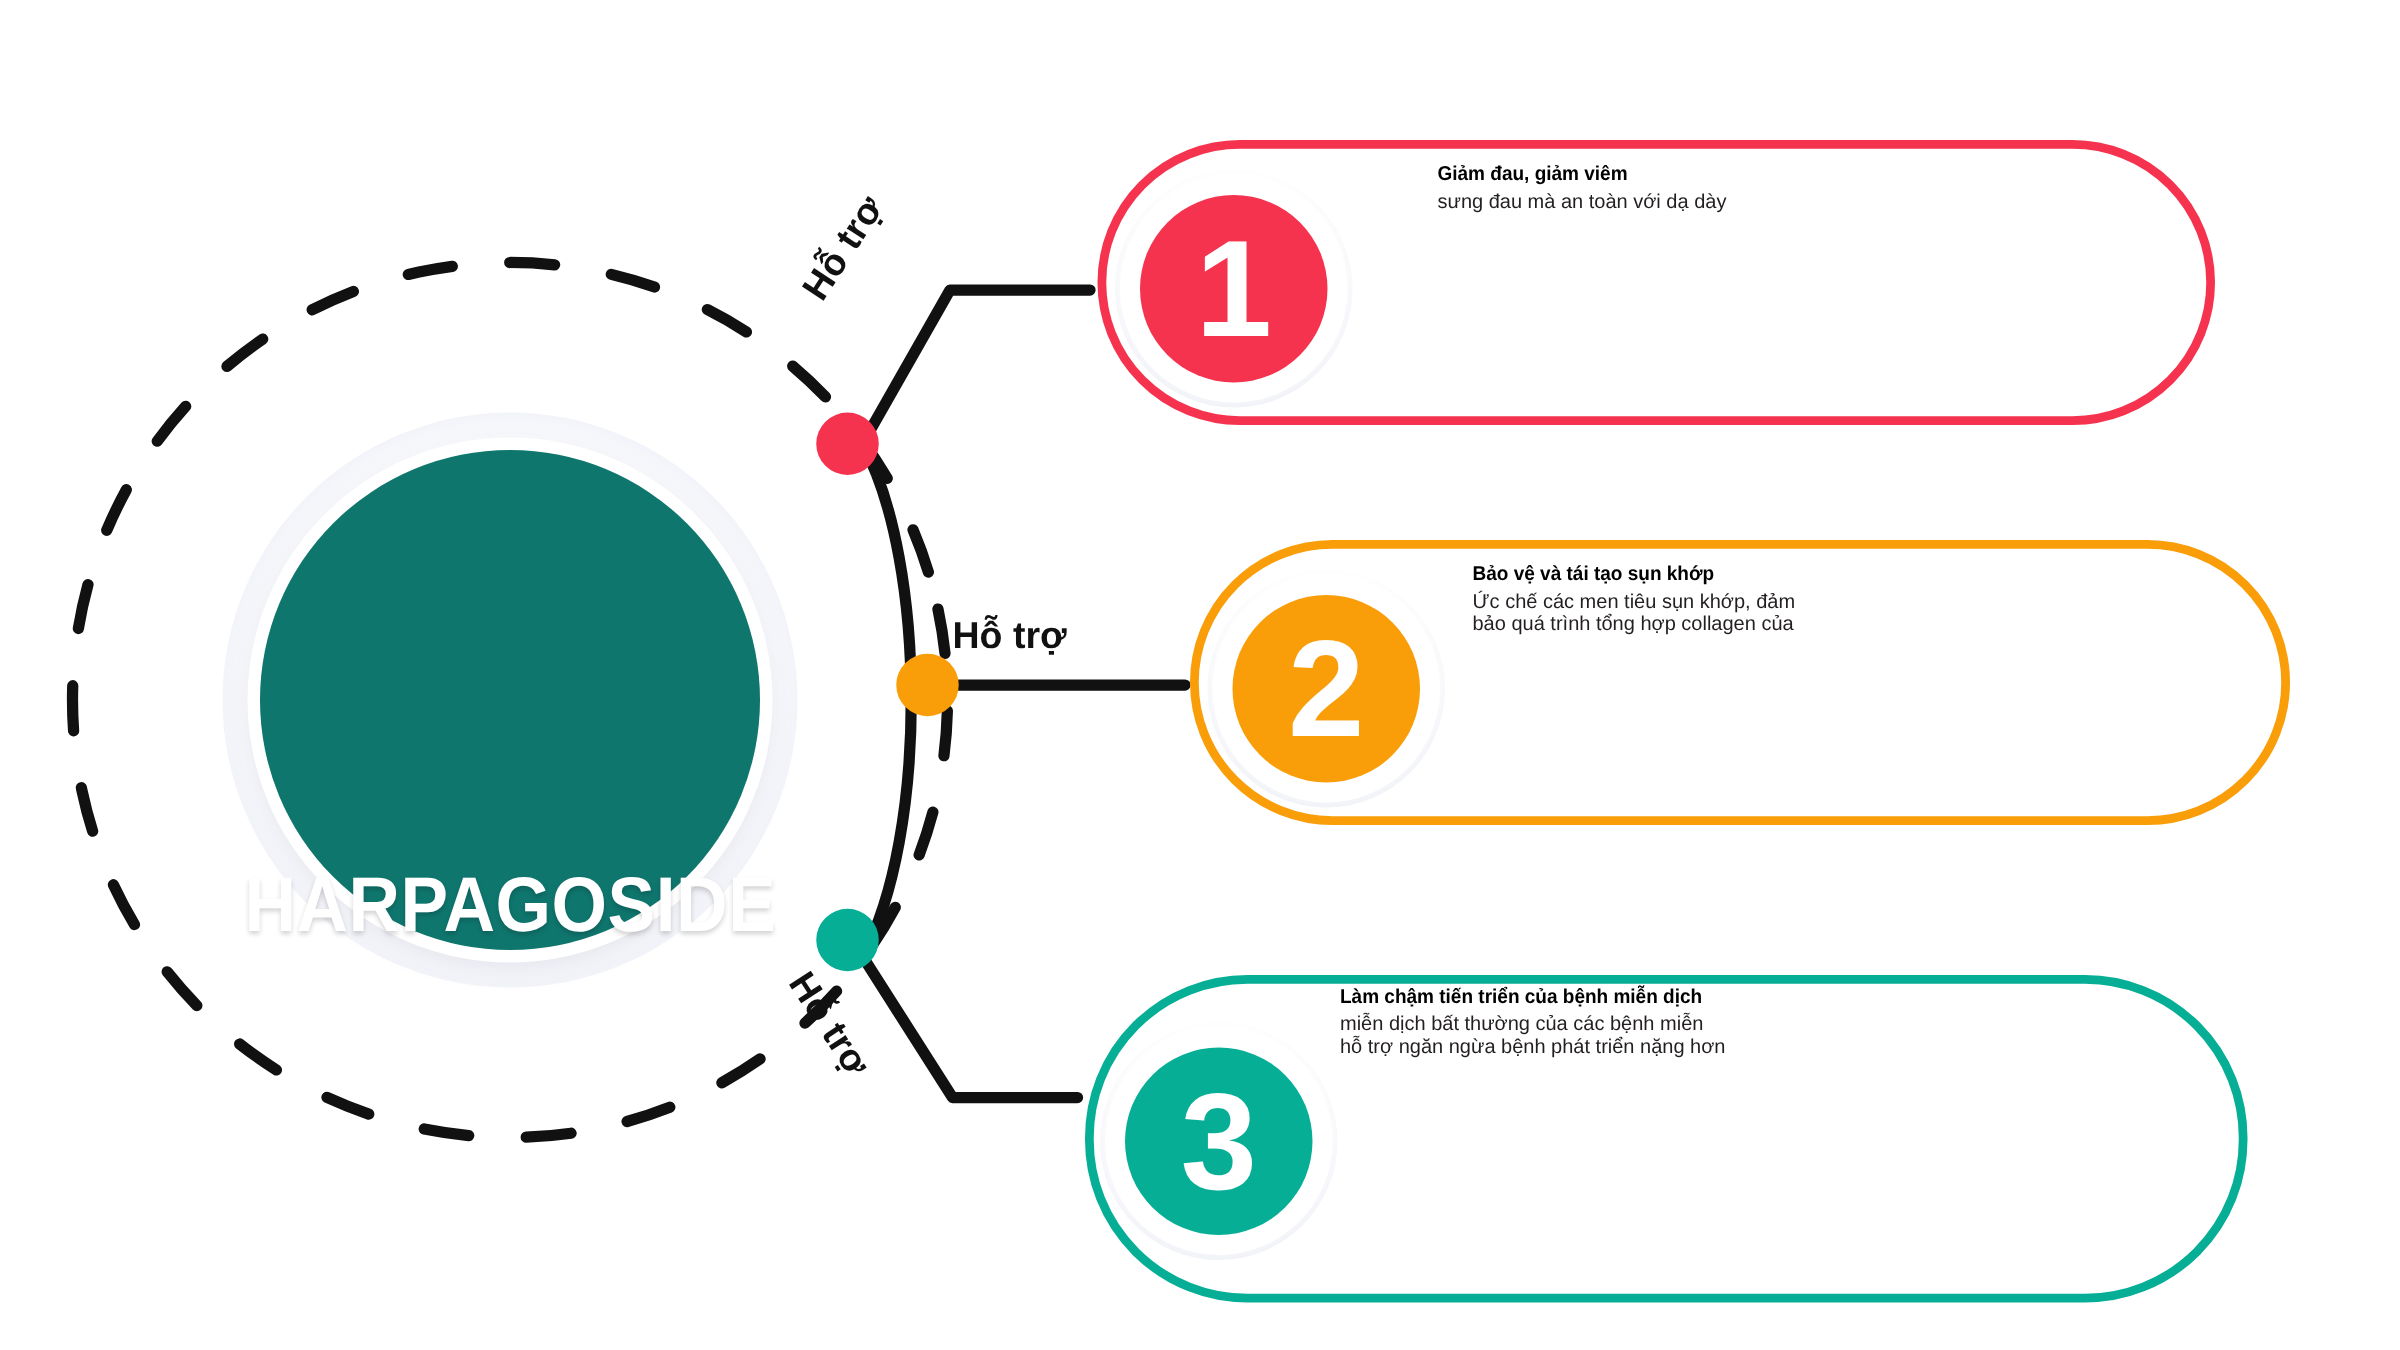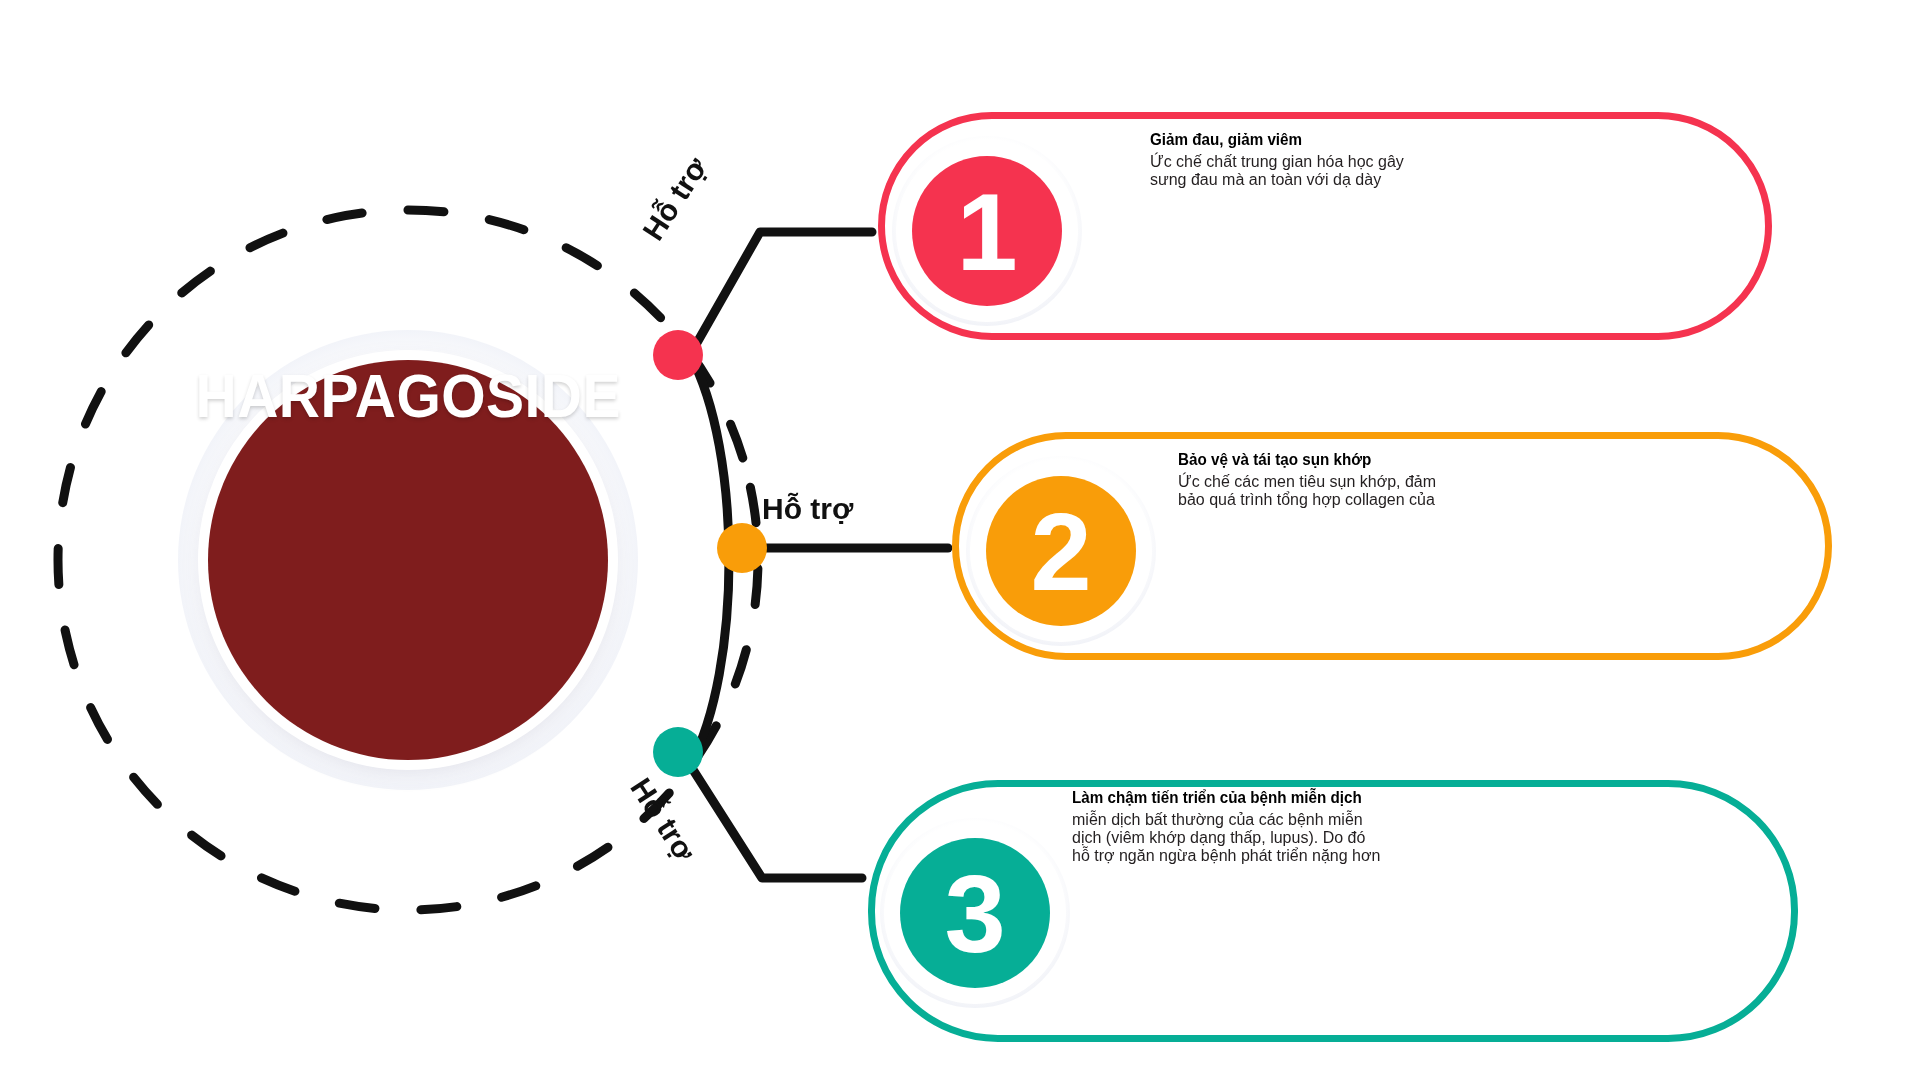--- a/index.html
+++ b/index.html
@@ -41,23 +41,23 @@
     border-radius: 50%;
     background: radial-gradient(circle at 50% 50%, #ffffff 60%, #e9ecf5 78%, rgba(233,236,245,0) 100%);
   }
   .hub {
     position: absolute;
     left: 208px;
     top: 360px;
     width: 400px;
     height: 400px;
     border-radius: 50%;
-    background: #7f1d1d;
+    background: #0f766e;
     display: flex;
-    align-items: flex-start;
+    align-items: flex-end;
     justify-content: center;
     box-shadow: 0 0 0 10px #ffffff, 0 6px 26px rgba(60,60,110,0.22);
   }
   .hub-label {
     color: #ffffff;
     font-family: "Liberation Sans Narrow", "Liberation Sans", sans-serif;
     font-weight: 700;
     font-size: 62px;
     letter-spacing: 0.5px;
     transform: scaleX(0.92);
@@ -195,21 +195,20 @@
   <div class="edge-label" id="edge-label-2">Hỗ trợ</div>
   <div class="edge-label" id="edge-label-3">Hỗ trợ</div>
 
   <div class="card-shadow" id="card-1-shadow"></div>
   <div class="card" id="card-1"></div>
   <div class="badge-halo" id="badge-halo-1"></div>
   <div class="badge" id="badge-1">1</div>
   <div class="card-text" id="text-1">
     <p class="card-title">Giảm đau, giảm viêm</p>
     <p class="card-body">
-      <span>Ức chế chất trung gian hóa học gây</span>
       <span>sưng đau mà an toàn với dạ dày</span>
     </p>
   </div>
 
   <div class="card-shadow" id="card-2-shadow"></div>
   <div class="card" id="card-2"></div>
   <div class="badge-halo" id="badge-halo-2"></div>
   <div class="badge" id="badge-2">2</div>
   <div class="card-text" id="text-2">
     <p class="card-title">Bảo vệ và tái tạo sụn khớp</p>
@@ -220,18 +219,17 @@
   </div>
 
   <div class="card-shadow" id="card-3-shadow"></div>
   <div class="card" id="card-3"></div>
   <div class="badge-halo" id="badge-halo-3"></div>
   <div class="badge" id="badge-3">3</div>
   <div class="card-text" id="text-3">
     <p class="card-title">Làm chậm tiến triển của bệnh miễn dịch</p>
     <p class="card-body">
       <span>miễn dịch bất thường của các bệnh miễn</span>
-      <span>dịch (viêm khớp dạng thấp, lupus). Do đó</span>
       <span>hỗ trợ ngăn ngừa bệnh phát triển nặng hơn</span>
     </p>
   </div>
 
 </div>
 
 </body></html>

